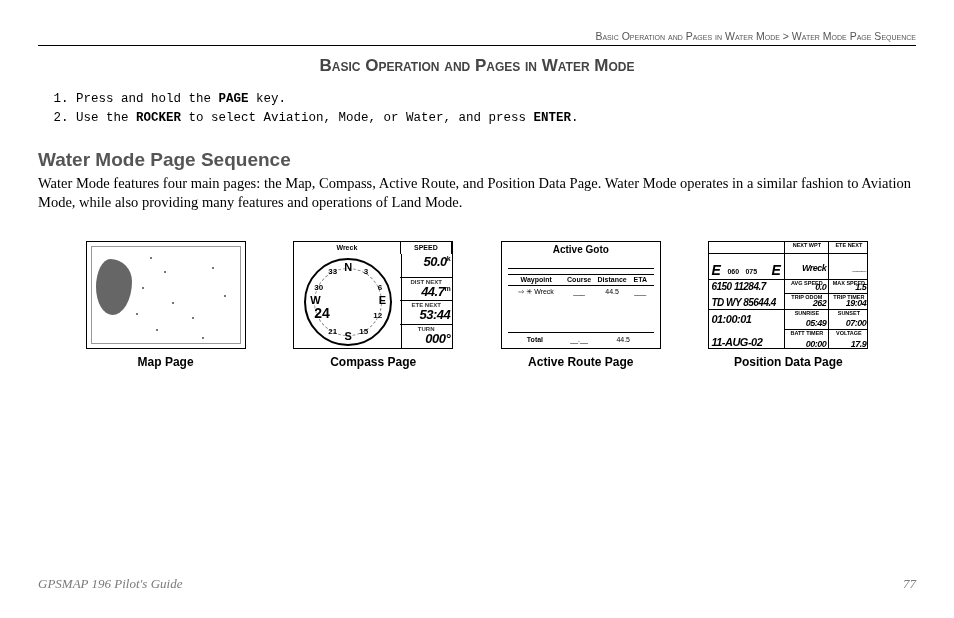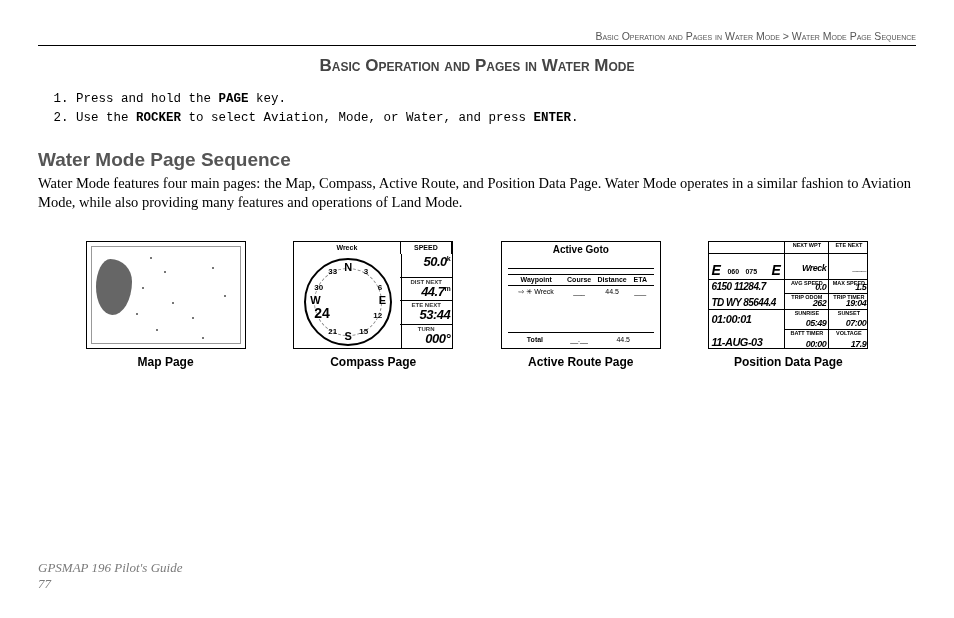--- a/index.html
+++ b/index.html
@@ -85,21 +85,20 @@
     margin-top: 6px;
   }
   .footer {
     position: absolute;
     left: 38px; right: 38px; bottom: 26px;
     display: flex;
     justify-content: space-between;
     font-style: italic;
     font-size: 13px;
     color: #7a7a7a;
-    flex-direction: column;
   }
 
   
   .map-inner { position: absolute; inset: 4px; border: 1px solid #999; background: #fff; }
   .coast { position: absolute; top: 12px; left: 4px; width: 36px; height: 56px; background: #666; border-radius: 40% 60% 55% 45% / 50% 40% 60% 50%; }
   .speckle { position: absolute; width:2px; height:2px; background:#777; }
 
   
   .cp-top { position:absolute; top:0; left:0; right:0; height:12px; display:flex; }
   .cp-top > div { border-right:1px solid #000; font-size:7px; font-weight:bold; text-align:center; flex:1; line-height:12px; }
@@ -290,21 +289,21 @@
               <span class="pd-val sm">1.5</span>
             </div>
           <div style="height:50%;position:relative;">
               <span class="pd-lbl">TRIP TIMER</span>
               <span class="pd-val sm">19:04</span>
             </div>
         </div>
 
         <div style="grid-column:1;grid-row:4/6;">
           <div class="pd-val" style="font-size:11px;top:4px;bottom:auto;left:2px;text-align:left">01:00:01</div>
-          <div class="pd-val" style="font-size:11px;left:2px;text-align:left">11-AUG-03</div>
+          <div class="pd-val" style="font-size:11px;left:2px;text-align:left">11-AUG-02</div>
         </div>
         <div style="grid-column:2;grid-row:4;">
             <span class="pd-lbl">SUNRISE</span>
             <span class="pd-val sm">05:49</span>
           </div>
         <div style="grid-column:3;grid-row:4;">
             <span class="pd-lbl">SUNSET</span>
             <span class="pd-val sm">07:00</span>
           </div>
         <div style="grid-column:2;grid-row:5;border-bottom:none;">

